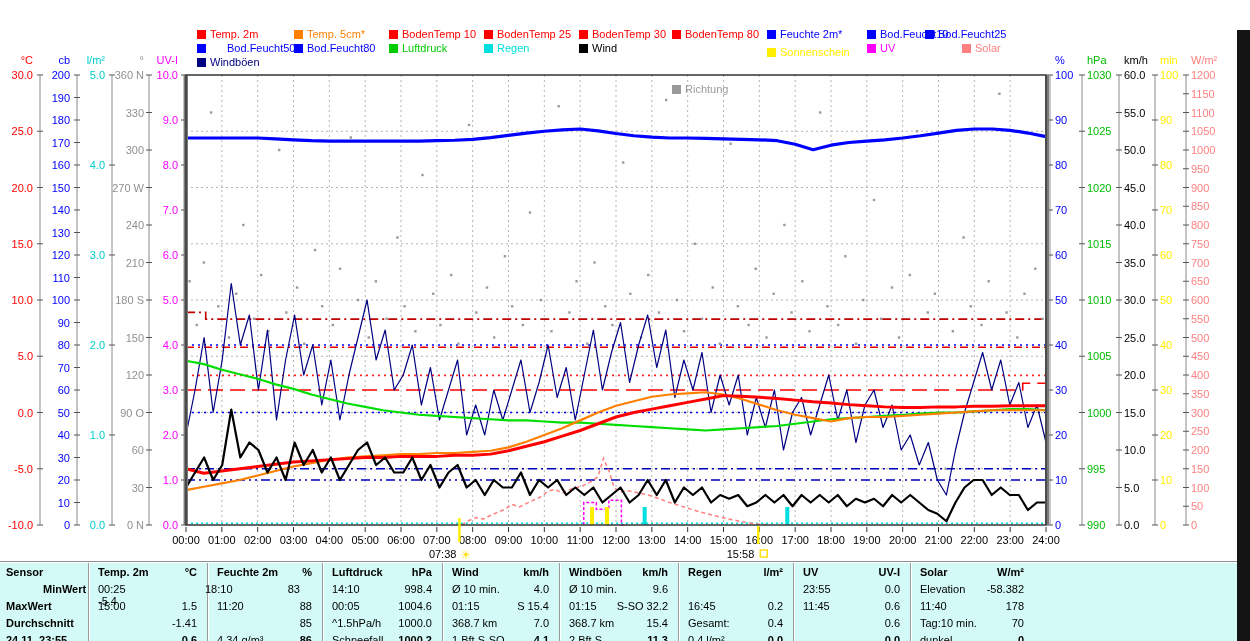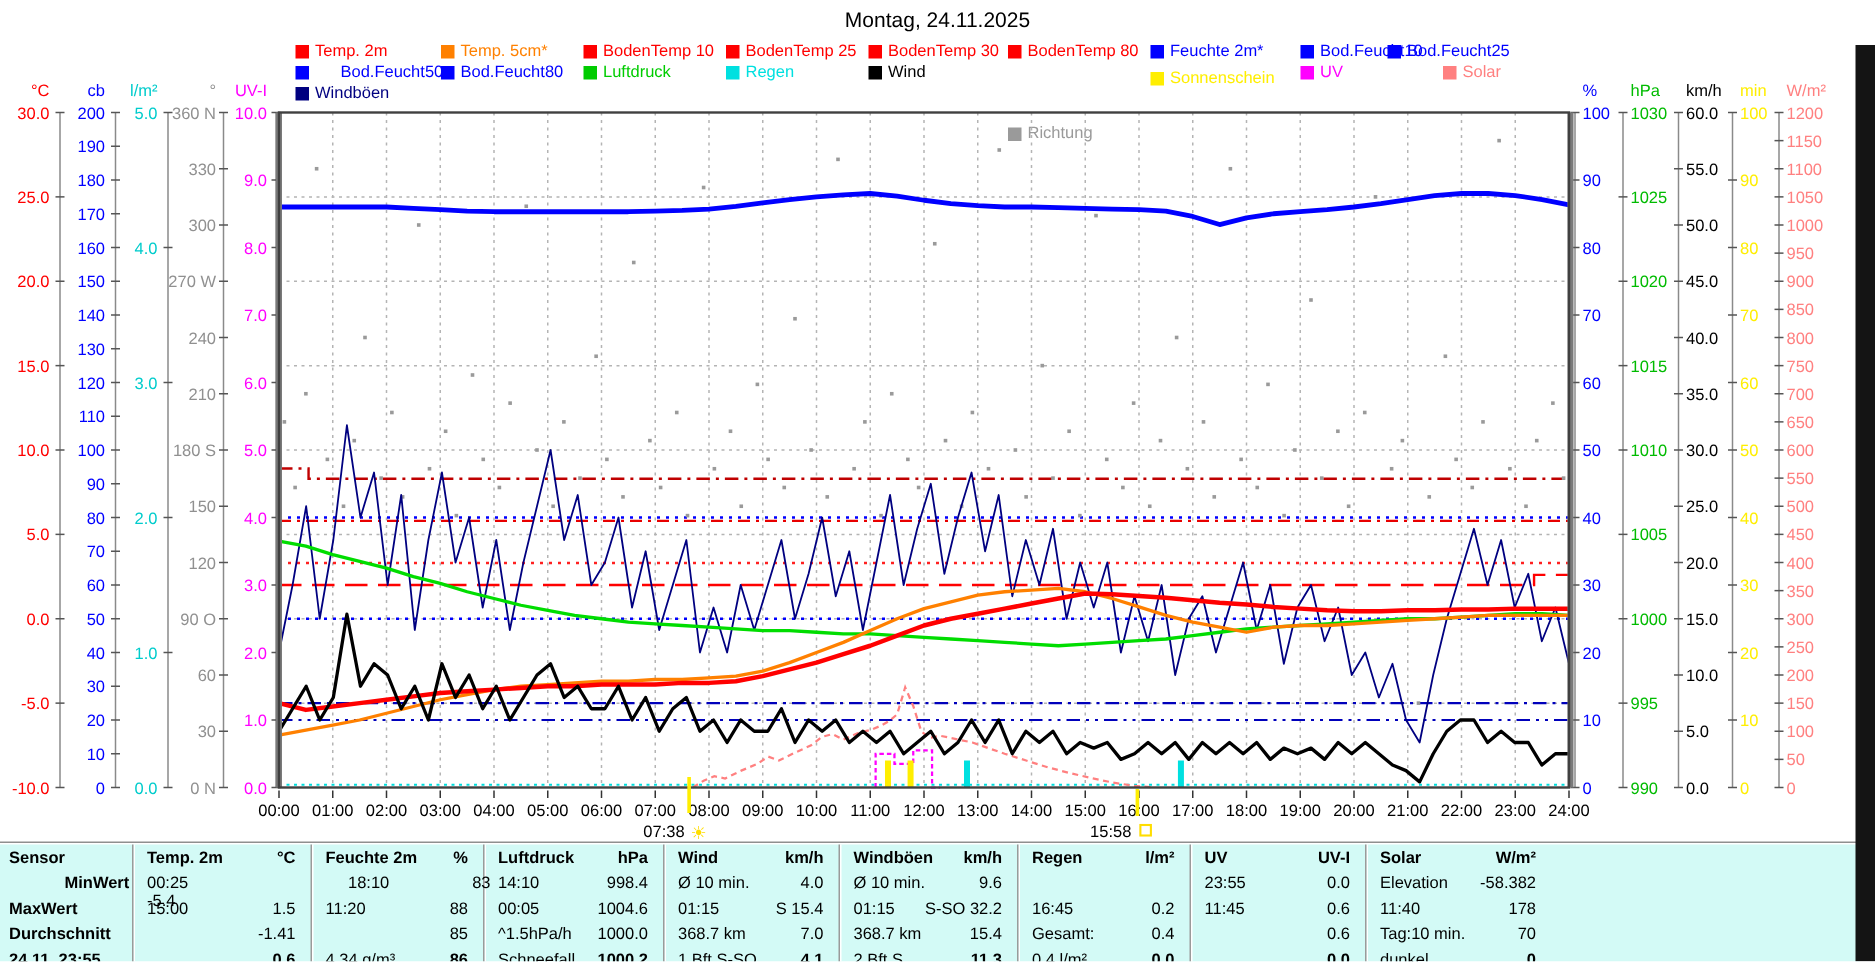--- a/index.html
+++ b/index.html
@@ -19,21 +19,20 @@
   .bv span:last-child{font-weight:bold;}
   .th span{font-weight:bold;}
   .rowh{position:absolute;left:6px;font-weight:bold;white-space:nowrap;}
   .vdiv{position:absolute;top:0;bottom:0;width:1px;background:#9a9a9a;box-shadow:1px 0 0 #ffffff;}
   #strip{position:absolute;left:1237px;top:30px;width:13px;height:611px;background:#141414;}
 </style>
 </head>
 <body>
 
 <div class="stage">
-  <div id="title">Montag, 24.11.2025</div>
   <div id="legend">
       <span class="li" style="left: 197px; top: 28px;">
         <i style="background: rgb(255, 0, 0);"></i>
         <b style="color: rgb(255, 0, 0);">Temp. 2m</b>
       </span>
       <span class="li" style="left: 294px; top: 28px;">
         <i style="background: rgb(255, 128, 0);"></i>
         <b style="color: rgb(255, 128, 0);">Temp. 5cm*</b>
       </span>
       <span class="li" style="left: 389px; top: 28px;">
@@ -650,21 +649,21 @@
         <span>-1.41</span>
       </div>
       <div class="tcell bv" style="left: 98px; top: 71px; width: 99px;">
         <span></span>
         <span>0.6</span>
       </div>
       <div class="tcell th" style="left: 217px; top: 3px; width: 95px;">
         <span>Feuchte 2m</span>
         <span>%</span>
       </div>
-      <div class="tcell" style="left: 232px; top: 20px; width: 95px;">
+      <div class="tcell" style="left: 205px; top: 20px; width: 95px;">
         <span>18:10</span>
         <span>83</span>
       </div>
       <div class="tcell" style="left: 217px; top: 37px; width: 95px;">
         <span>11:20</span>
         <span>88</span>
       </div>
       <div class="tcell" style="left: 217px; top: 54px; width: 95px;">
         <span></span>
         <span>85</span>

